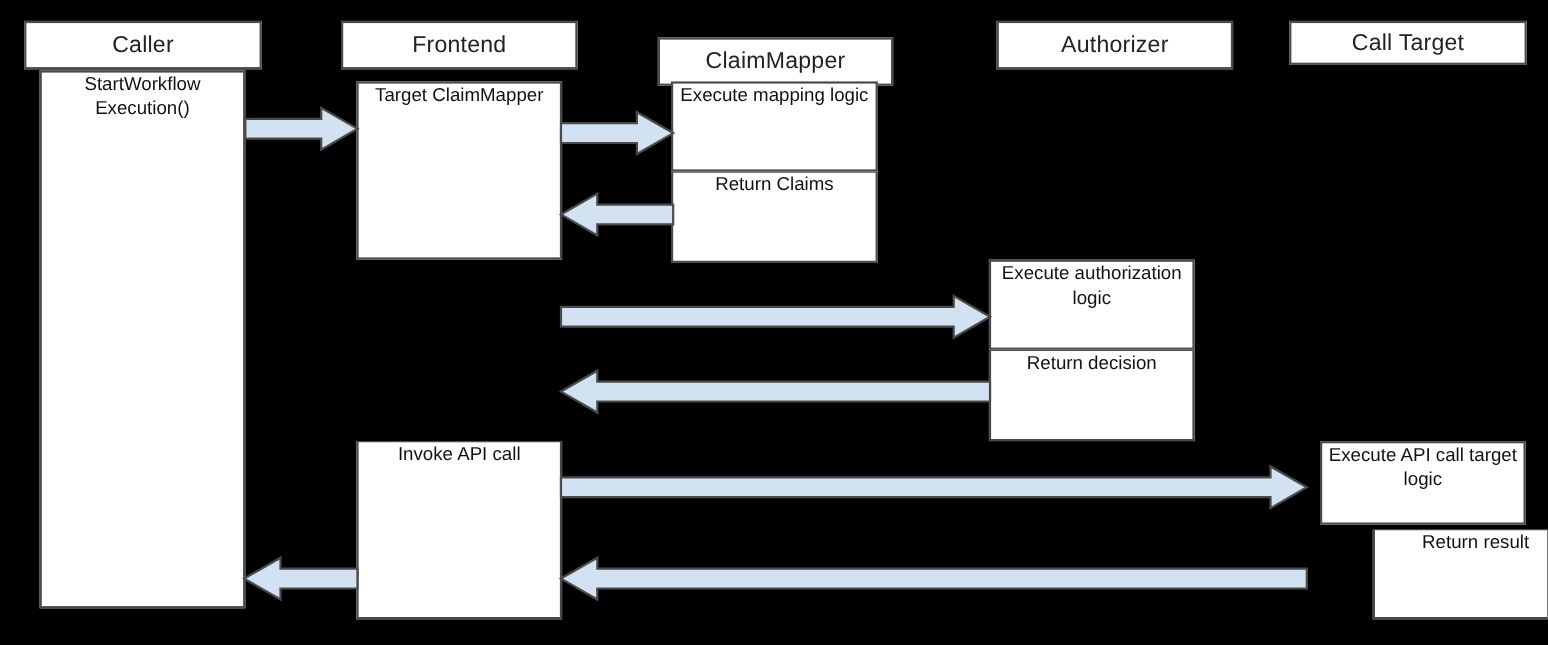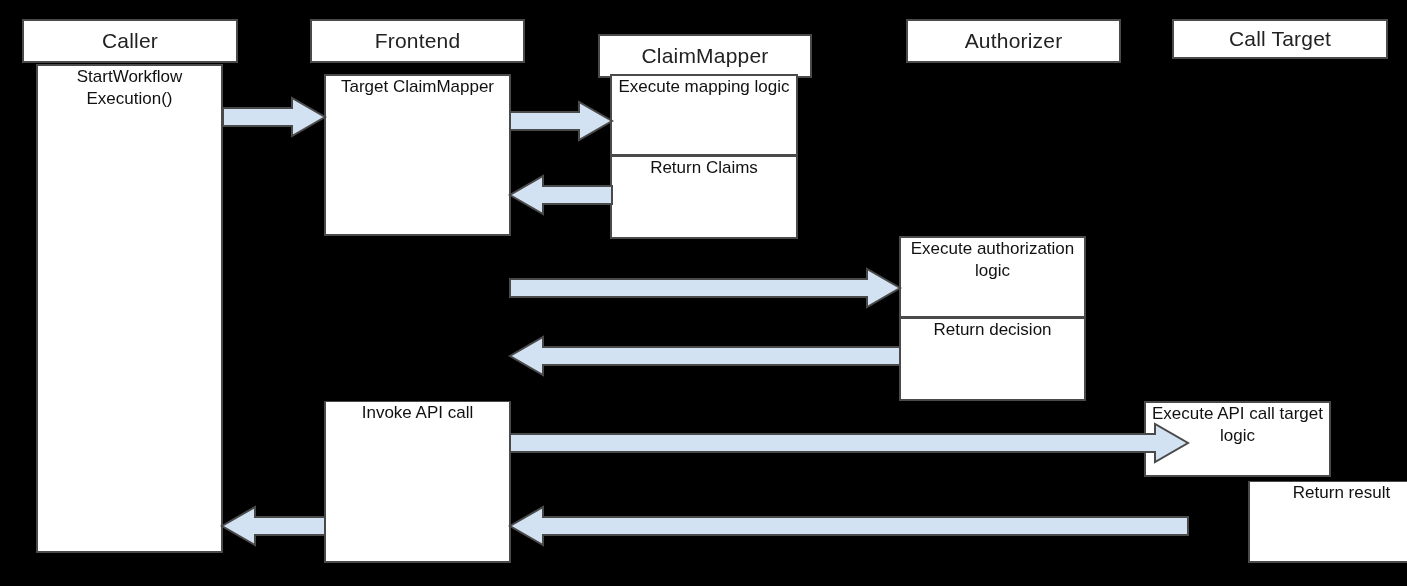--- a/index.html
+++ b/index.html
@@ -114,21 +114,21 @@
     <span>Return Claims</span>
   </div>
 
   <div class="act-box seg" style="left:899px; top:236px; width:187px; height:82px;">
     <span>Execute authorization logic</span>
   </div>
   <div class="act-box seg seg-mid" style="left:899px; top:318px; width:187px; height:83px;">
     <span>Return decision</span>
   </div>
 
-  <div class="act-box seg" style="left:1144px; top:401px; width:187px; height:76px;">
+  <div class="act-box seg" style="left:1200px; top:401px; width:187px; height:76px;">
     <span>Execute API call target logic</span>
   </div>
   <div class="act-box seg seg-mid" style="left:1248px; top:481px; width:187px; height:82px;">
     <span>Return result</span>
   </div>
 
   <div class="arrow" style="left:222px; top:97px; width:104px; height:40px;">
     <svg width="104" height="40" viewBox="0 0 104 40">
       <path class="body" d="M1,11 L70,11 L70,1 L103,20 L70,39 L70,29 L1,29 Z"></path>
     </svg>

